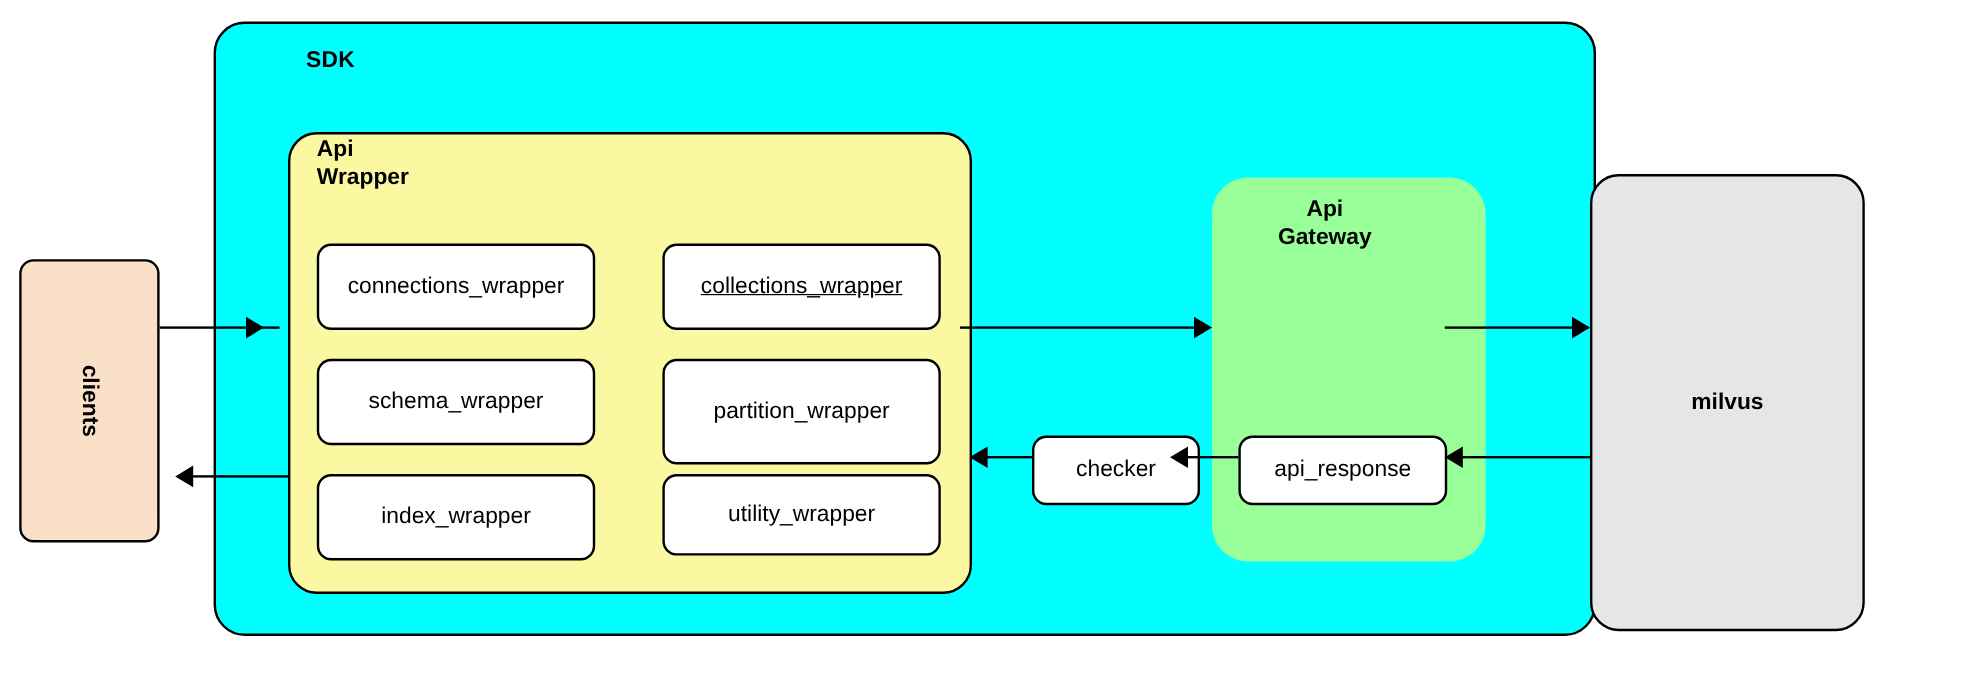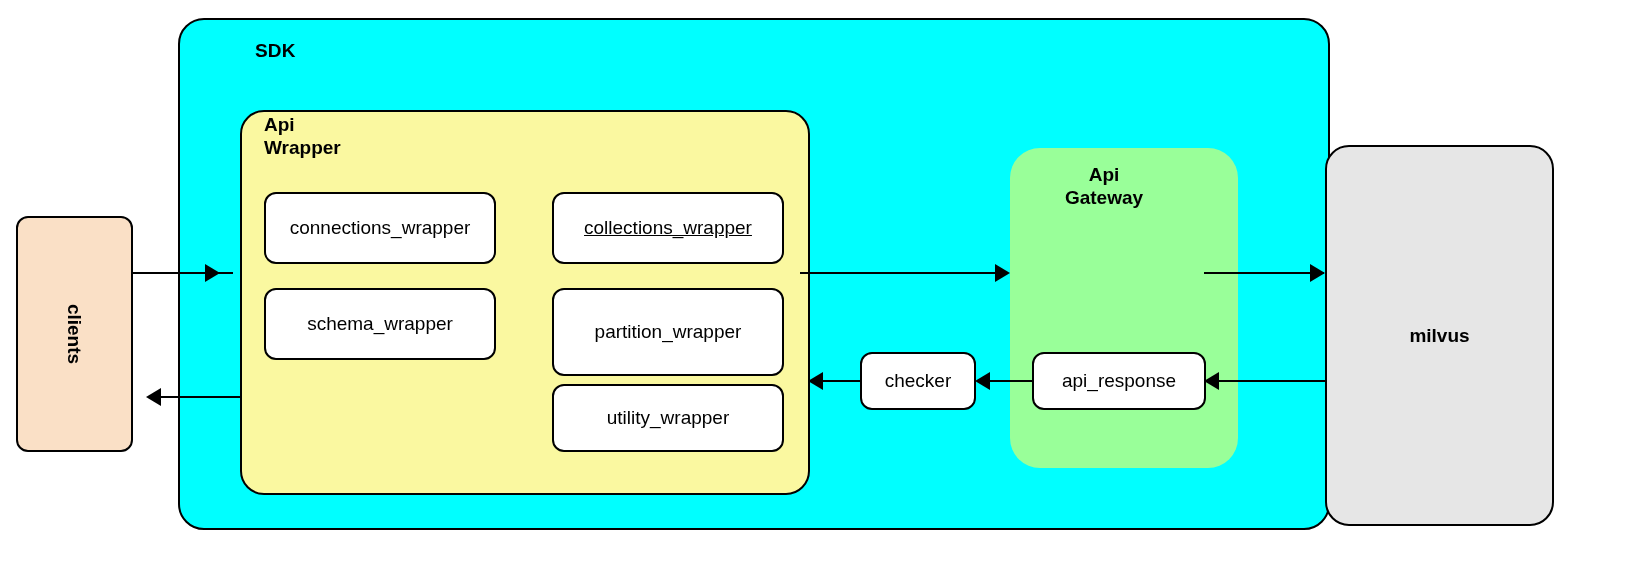--- a/index.html
+++ b/index.html
@@ -89,20 +89,21 @@
   .leaf {
     background: #FFFFFF;
     border: 2px solid #000000;
     border-radius: 12px;
     display: flex;
     align-items: center;
     justify-content: center;
     font-size: 19px;
     color: #000000;
     text-align: right;
+    margin-top: 11px;
   }
   
   .clients-box {
     left: 16px;
     top: 216px;
     width: 117px;
     height: 236px;
     background: #FAE0C6;
     border: 2px solid #000000;
     border-radius: 12px;
@@ -168,40 +169,43 @@
   <div class="node wrapper-box"></div>
   <div class="wrapper-label">Api
 Wrapper</div>
 
   <div class="node leaf" style="left:264px;top:192px;width:232px;height:72px;">
     <span>connections_wrapper</span>
   </div>
   <div class="node leaf" style="left:264px;top:288px;width:232px;height:72px;">
     <span>schema_wrapper</span>
   </div>
+  <div class="node leaf" style="left:264px;top:384px;width:232px;height:72px;">
+    <span>index_wrapper</span>
+  </div>
 
   <div class="node leaf" style="left:552px;top:192px;width:232px;height:72px;text-decoration:underline;">
     <span>collections_wrapper</span>
   </div>
   <div class="node leaf" style="left:552px;top:288px;width:232px;height:88px;">
     <span>partition_wrapper</span>
   </div>
   <div class="node leaf" style="left:552px;top:384px;width:232px;height:68px;">
     <span>utility_wrapper</span>
   </div>
 
   <div class="node gateway-box"></div>
   <div class="gateway-label">Api
 Gateway</div>
 
   <div class="node leaf" style="left:1032px;top:352px;width:174px;height:58px;">
     <span>api_response</span>
   </div>
 
-  <div class="node leaf" style="left:860px;top:352px;width:116px;height:58px;">
+  <div class="node leaf" style="left:860px;top:352px;width:140px;height:58px;">
     <span>checker</span>
   </div>
 
   <div class="node clients-box"></div>
   <div class="clients-label">
     <span>clients</span>
   </div>
 
   <div class="node milvus-box">
     <span>milvus</span>

